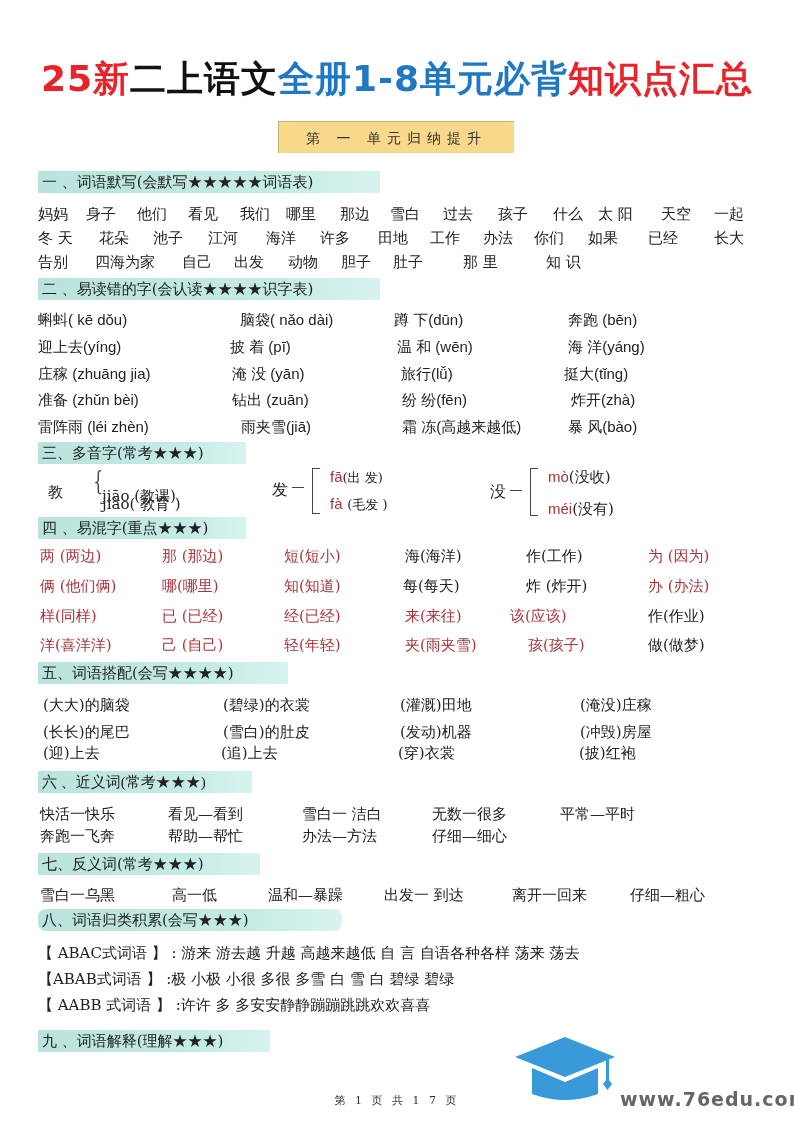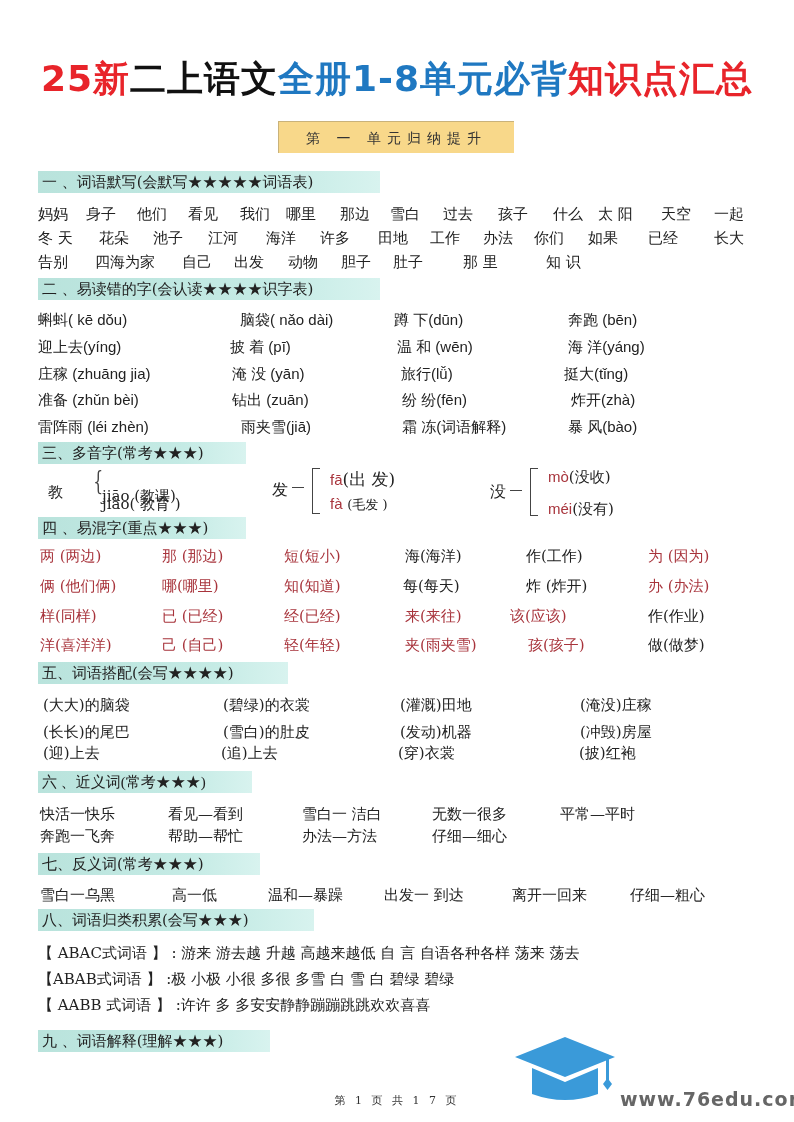--- a/index.html
+++ b/index.html
@@ -118,37 +118,37 @@
   </div>
   <div class="row py" style="top:391px;">
     <span class="abs" style="left:0">准备 (zhǔn bèi)</span>
     <span class="abs" style="left:194px">钻出 (zuān)</span>
     <span class="abs" style="left:364px">纷 纷(fēn)</span>
     <span class="abs" style="left:533px">炸开(zhà)</span>
   </div>
   <div class="row py" style="top:418px;">
     <span class="abs" style="left:0">雷阵雨 (léi zhèn)</span>
     <span class="abs" style="left:203px">雨夹雪(jiā)</span>
-    <span class="abs" style="left:364px">霜 冻(词语解释)</span>
+    <span class="abs" style="left:364px">霜 冻(高越来越低)</span>
     <span class="abs" style="left:530px">暴 风(bào)</span>
   </div>
 </div>
 
 <div class="sec-head" style="top:442px;width:208px;">三、多音字(常考★★★)</div>
 <div>
 
   <span class="abs" style="left:48px;top:483px;">教</span>
   <span class="abs" style="left:90px;top:468px;font-size:26px;color:#444;line-height:1;transform:scaleX(0.6);">{</span>
   <span class="abs" style="left:102px;top:470px;margin-top:17px;"><span>jiāo</span> <span>(教课)</span></span>
   <span class="abs" style="left:102px;top:495px;"><span>jiào</span><span>( 教育 )</span></span>
 
   <span class="abs" style="left:272px;top:480px;font-size:16px;">发</span>
   <span class="abs" style="left:292px;top:487px;width:12px;border-top:1.5px solid #444;"></span>
   <div class="brace" style="left:312px;top:468px;height:46px;"></div>
-  <span class="abs" style="left:330px;top:468px;"><span class="py red">fā</span><span style="font-size:17px">(出 发)</span></span>
+  <span class="abs" style="left:330px;top:468px;"><span class="py red">fā</span><span style="font-size:13px">(出 发)</span></span>
   <span class="abs" style="left:330px;top:495px;"><span class="py red">fà</span> <span style="font-size:13px">(毛发 )</span></span>
 
   <span class="abs" style="left:490px;top:482px;font-size:16px;">没</span>
   <span class="abs" style="left:510px;top:490px;width:12px;border-top:1.5px solid #444;"></span>
   <div class="brace" style="left:530px;top:468px;height:48px;"></div>
   <span class="abs" style="left:548px;top:468px;"><span class="py red">mò</span><span>(没收)</span></span>
   <span class="abs" style="left:548px;top:500px;"><span class="py red">méi</span><span>(没有)</span></span>
 </div>
 
 <div class="sec-head" style="top:517px;width:208px;">四 、易混字(重点★★★)</div>
@@ -231,21 +231,21 @@
   <div class="row" style="top:886px;">
     <span class="abs" style="left:2px">雪白一乌黑</span>
     <span class="abs" style="left:134px">高一低</span>
     <span class="abs" style="left:230px">温和—暴躁</span>
     <span class="abs" style="left:346px">出发一 到达</span>
     <span class="abs" style="left:474px">离开一回来</span>
     <span class="abs" style="left:592px">仔细—粗心</span>
   </div>
 </div>
 
-<div class="sec-head" style="top:909px;width:276px;">八、词语归类积累(会写★★★)</div>
+<div class="sec-head" style="top:909px;width:304px;border-radius:8px;">八、词语归类积累(会写★★★)</div>
 <div>
   <div class="row" style="top:944px;">【 ABAC式词语 】 : 游来 游去越 升越 高越来越低 自 言 自语各种各样 荡来 荡去</div>
   <div class="row" style="top:970px;">【ABAB式词语 】 :极 小极 小很 多很 多雪 白 雪 白 碧绿 碧绿</div>
   <div class="row" style="top:996px;">【 AABB  式词语 】 :许许 多 多安安静静蹦蹦跳跳欢欢喜喜</div>
 </div>
 
 <div class="sec-head" style="top:1030px;width:232px;">九 、词语解释(理解★★★)</div>
 
 <div class="logo">
   <svg width="110" height="80" viewBox="0 0 110 80" style="position:absolute;left:0;top:0;">

